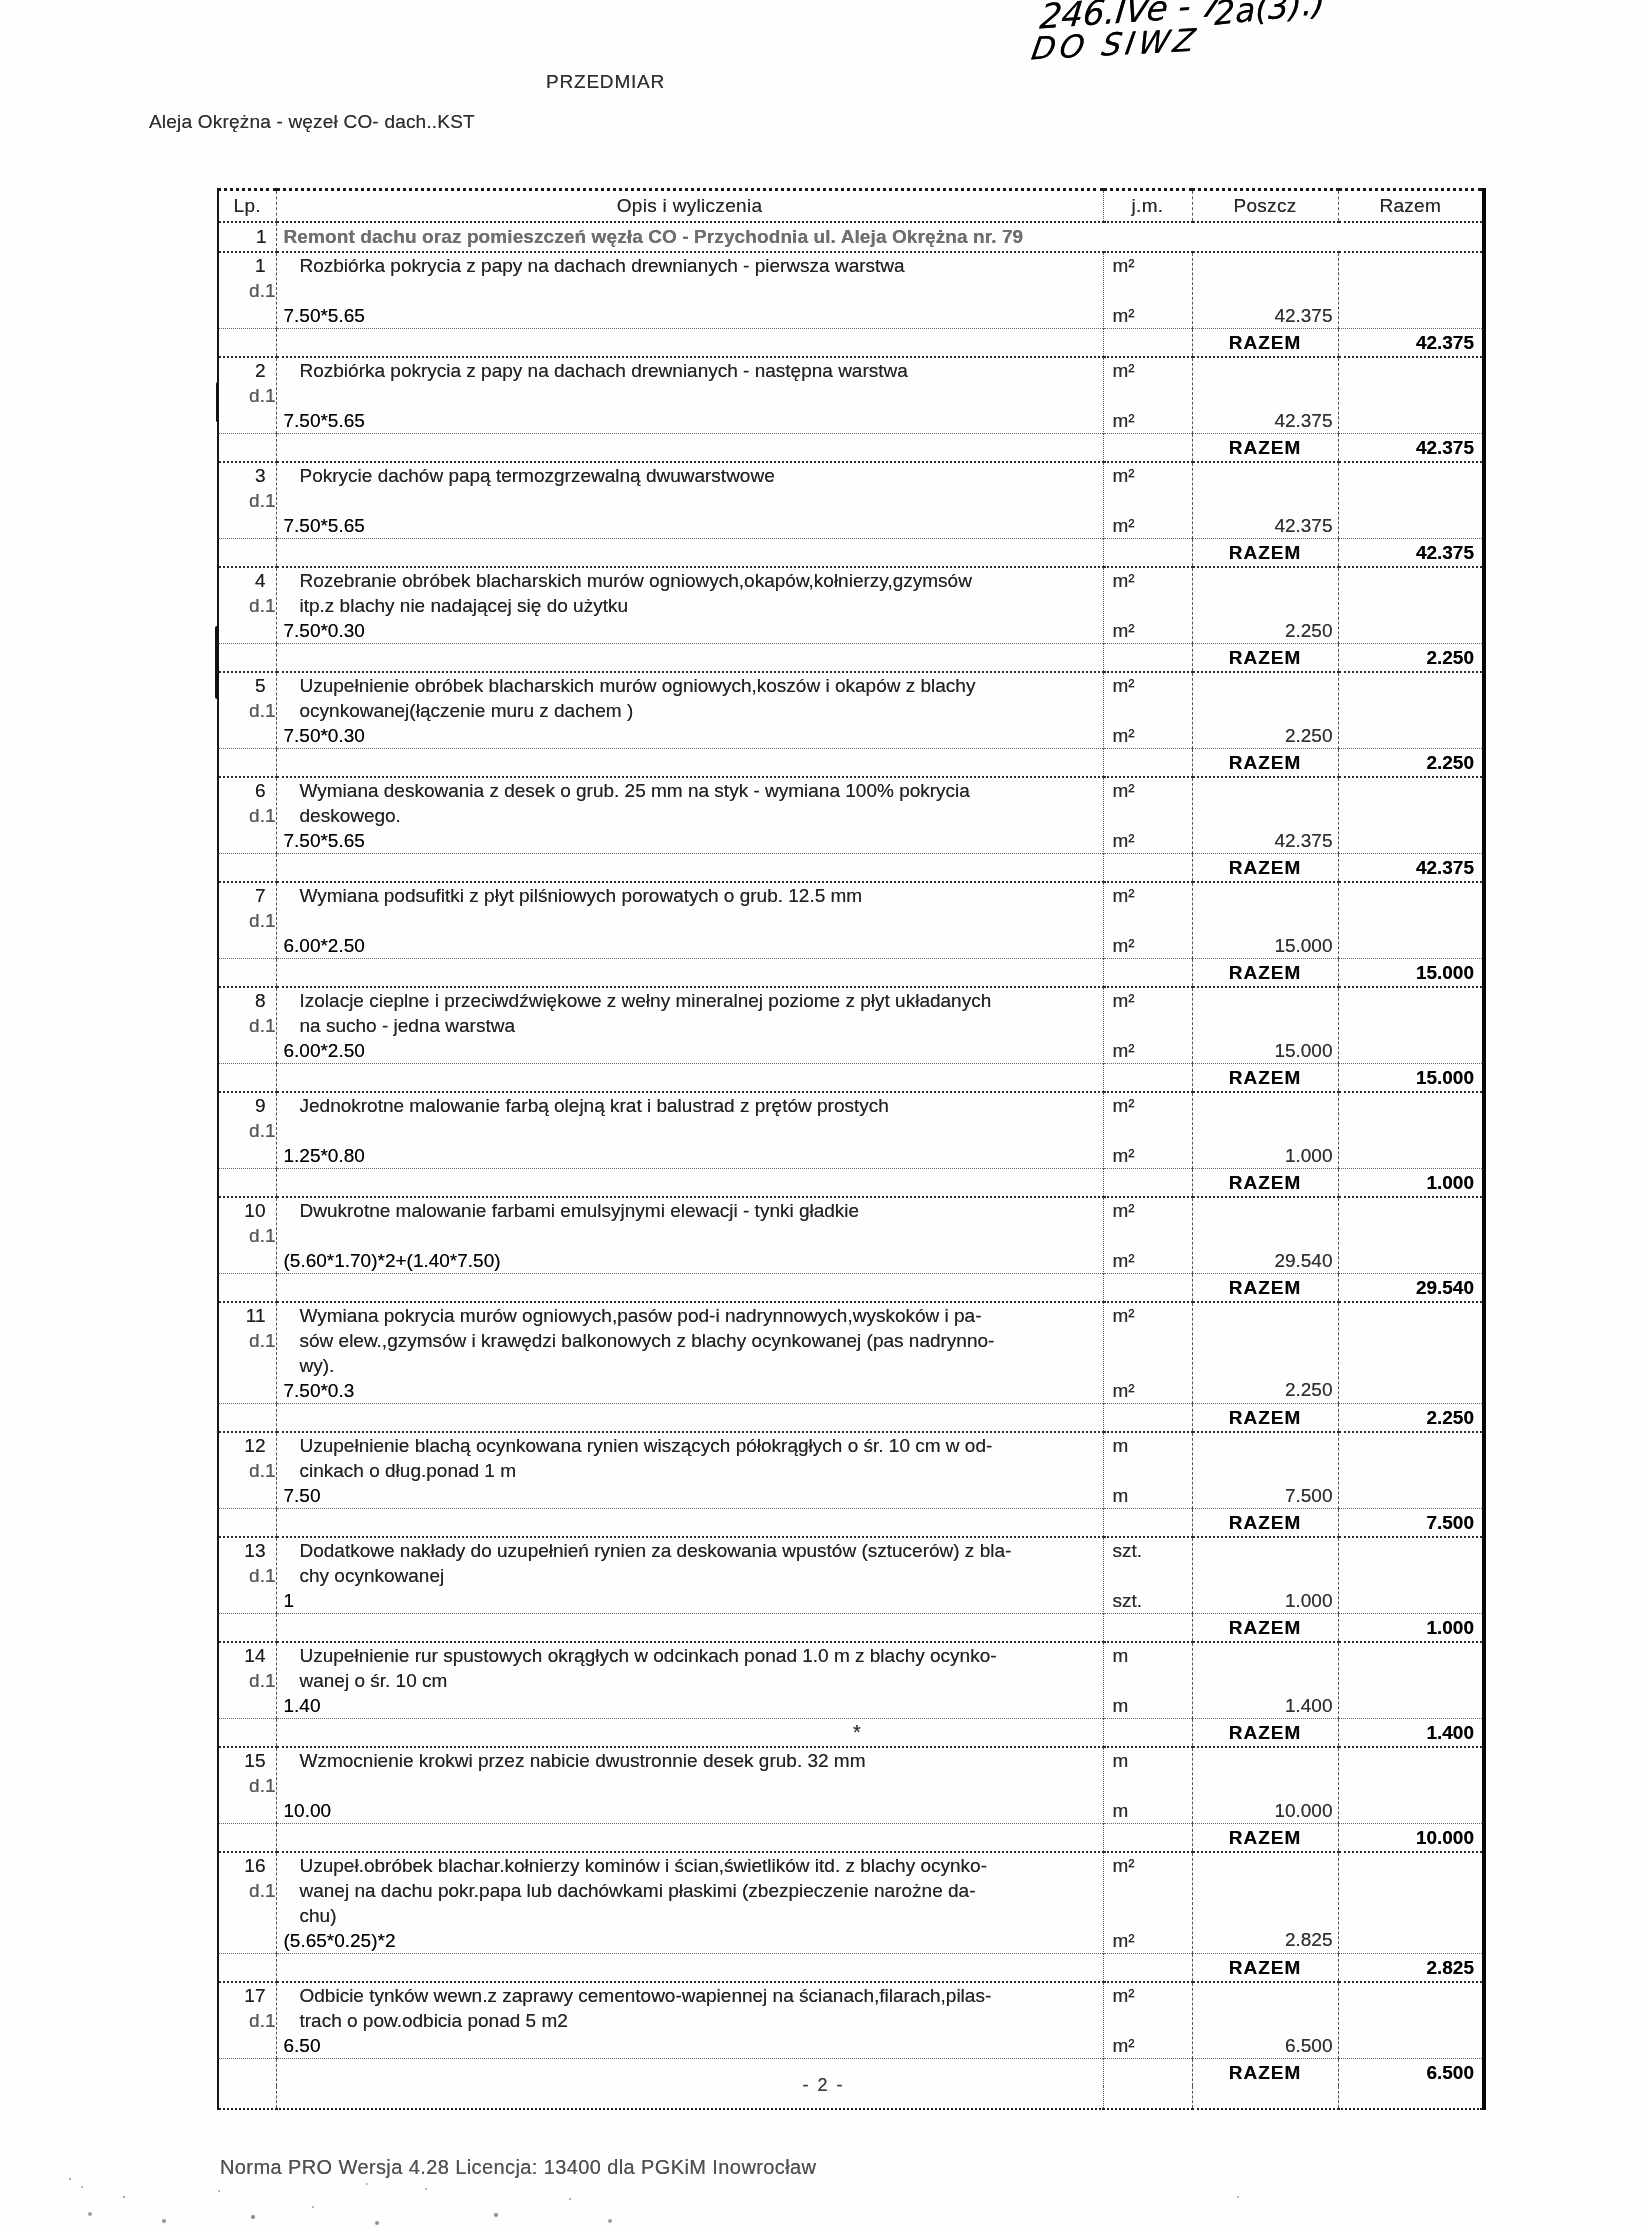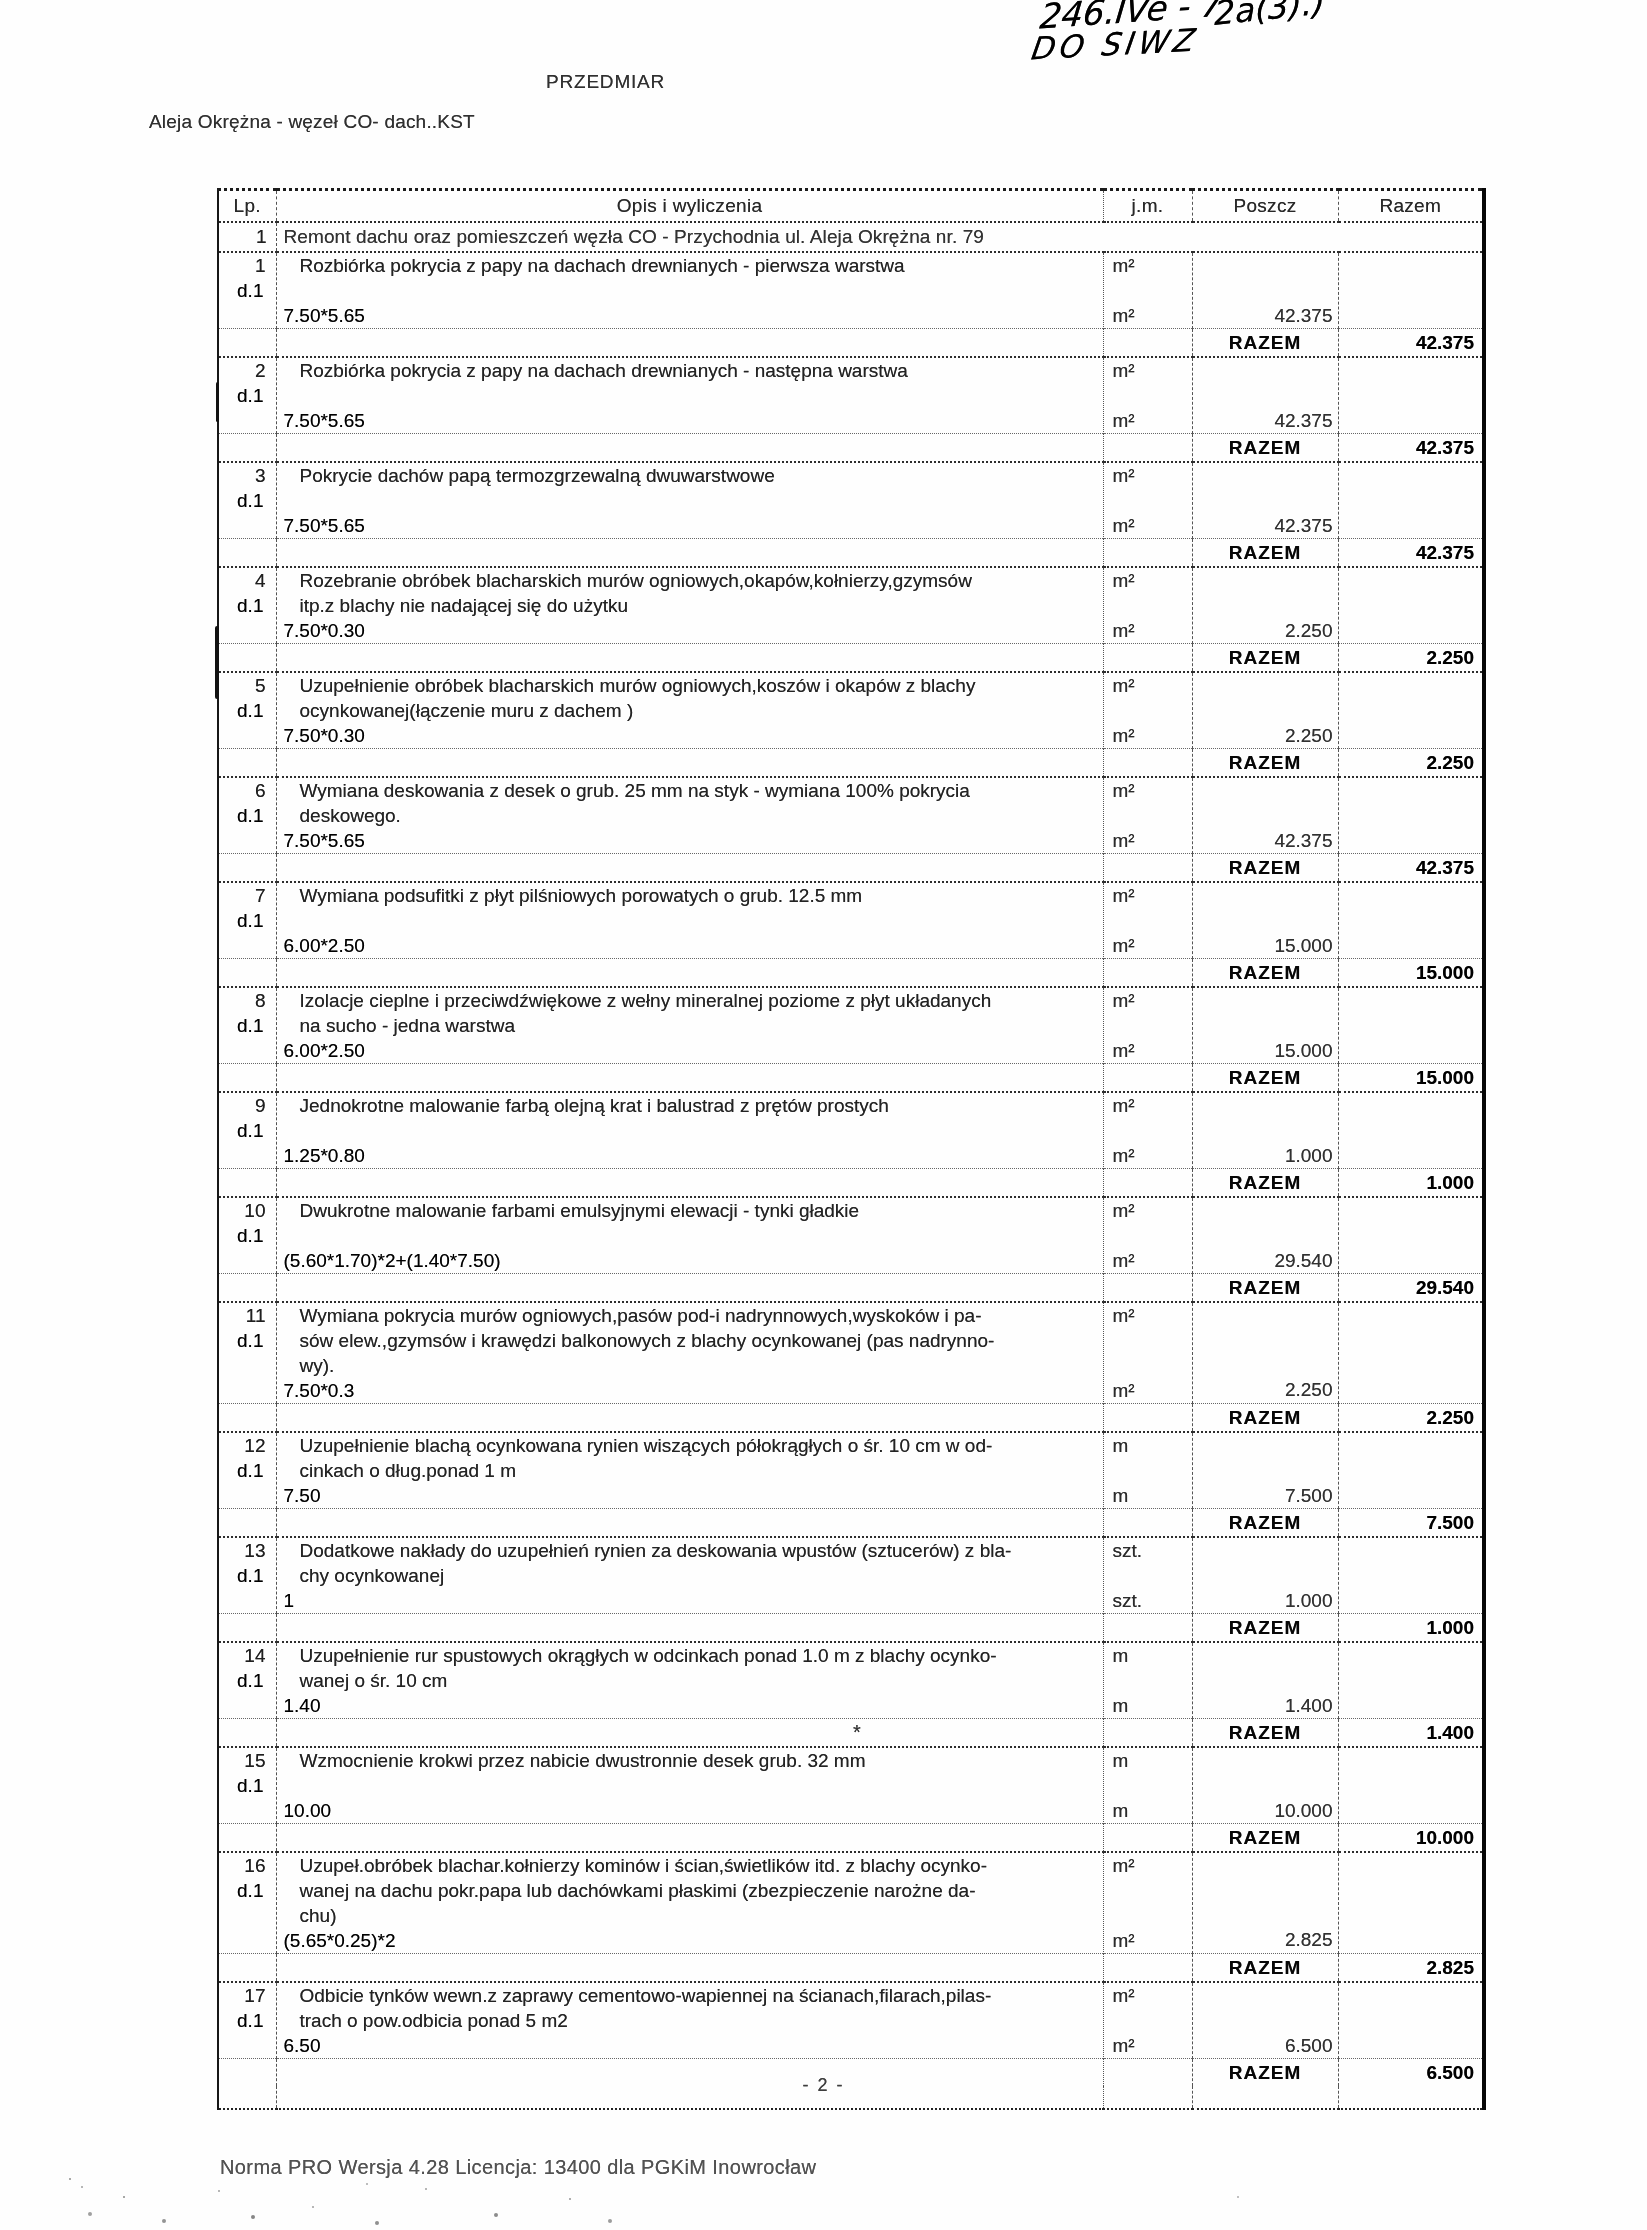--- a/index.html
+++ b/index.html
@@ -54,26 +54,26 @@
   .d1c{border-right:1px dashed #5a5a5a;}
   .d2c{border-right:1px dotted #5d5d5d;}
   .d3c{border-right:1px dashed #5d5d5d;}
   .d4c{border-right:1px dashed #5d5d5d;}
   thead th{
     height:30px;font-weight:normal;font-size:19px;color:#383838;
     border-bottom:2px dotted #3a3a3a;vertical-align:middle;letter-spacing:0.3px;
   }
   tr.section-row td{height:28px;vertical-align:middle;}
   .sec-lp{text-align:right;padding-right:9px;}
-  .sec-title{padding-left:7px;color:#be185d;letter-spacing:0.1px;white-space:nowrap;}
+  .sec-title{padding-left:7px;color:#737373;letter-spacing:0.1px;white-space:nowrap;font-weight:bold;}
   
   .r-main td{border-top:2px dotted #3c3c3c;}
   .r-sum td{border-top:1px dotted #6b6b6b;height:27px;vertical-align:middle;}
   .num{line-height:25px;text-align:right;padding-right:10px;}
-  .dsub{line-height:25px;text-align:center;padding-left:6px;color:#0f172a;}
+  .dsub{line-height:25px;text-align:right;padding-left:6px;color:#0f766e;}
   .desc{padding-left:7px;}
   .desc.pad2{min-height:50px;}
   .descline{line-height:25px;white-space:nowrap;color:#343434;margin-left:16px;}
   .expr{line-height:25px;padding-left:7px;color:#0f172a;}
   .unit{line-height:25px;padding-left:9px;color:#3a3a3a;}
   .jgap{height:25px;} tbody.h3 .jgap{height:50px;}
   .pgap{height:50px;} tbody.h3 .pgap{height:74px;}
   .pval{line-height:25px;text-align:right;padding-right:5px;color:#3f3f3f;}
   .sum-label{font-weight:bold;text-align:center;color:#1d1d1d;letter-spacing:1px;}
   .sum-value{font-weight:bold;text-align:right;padding-right:8px;color:#161616;}

